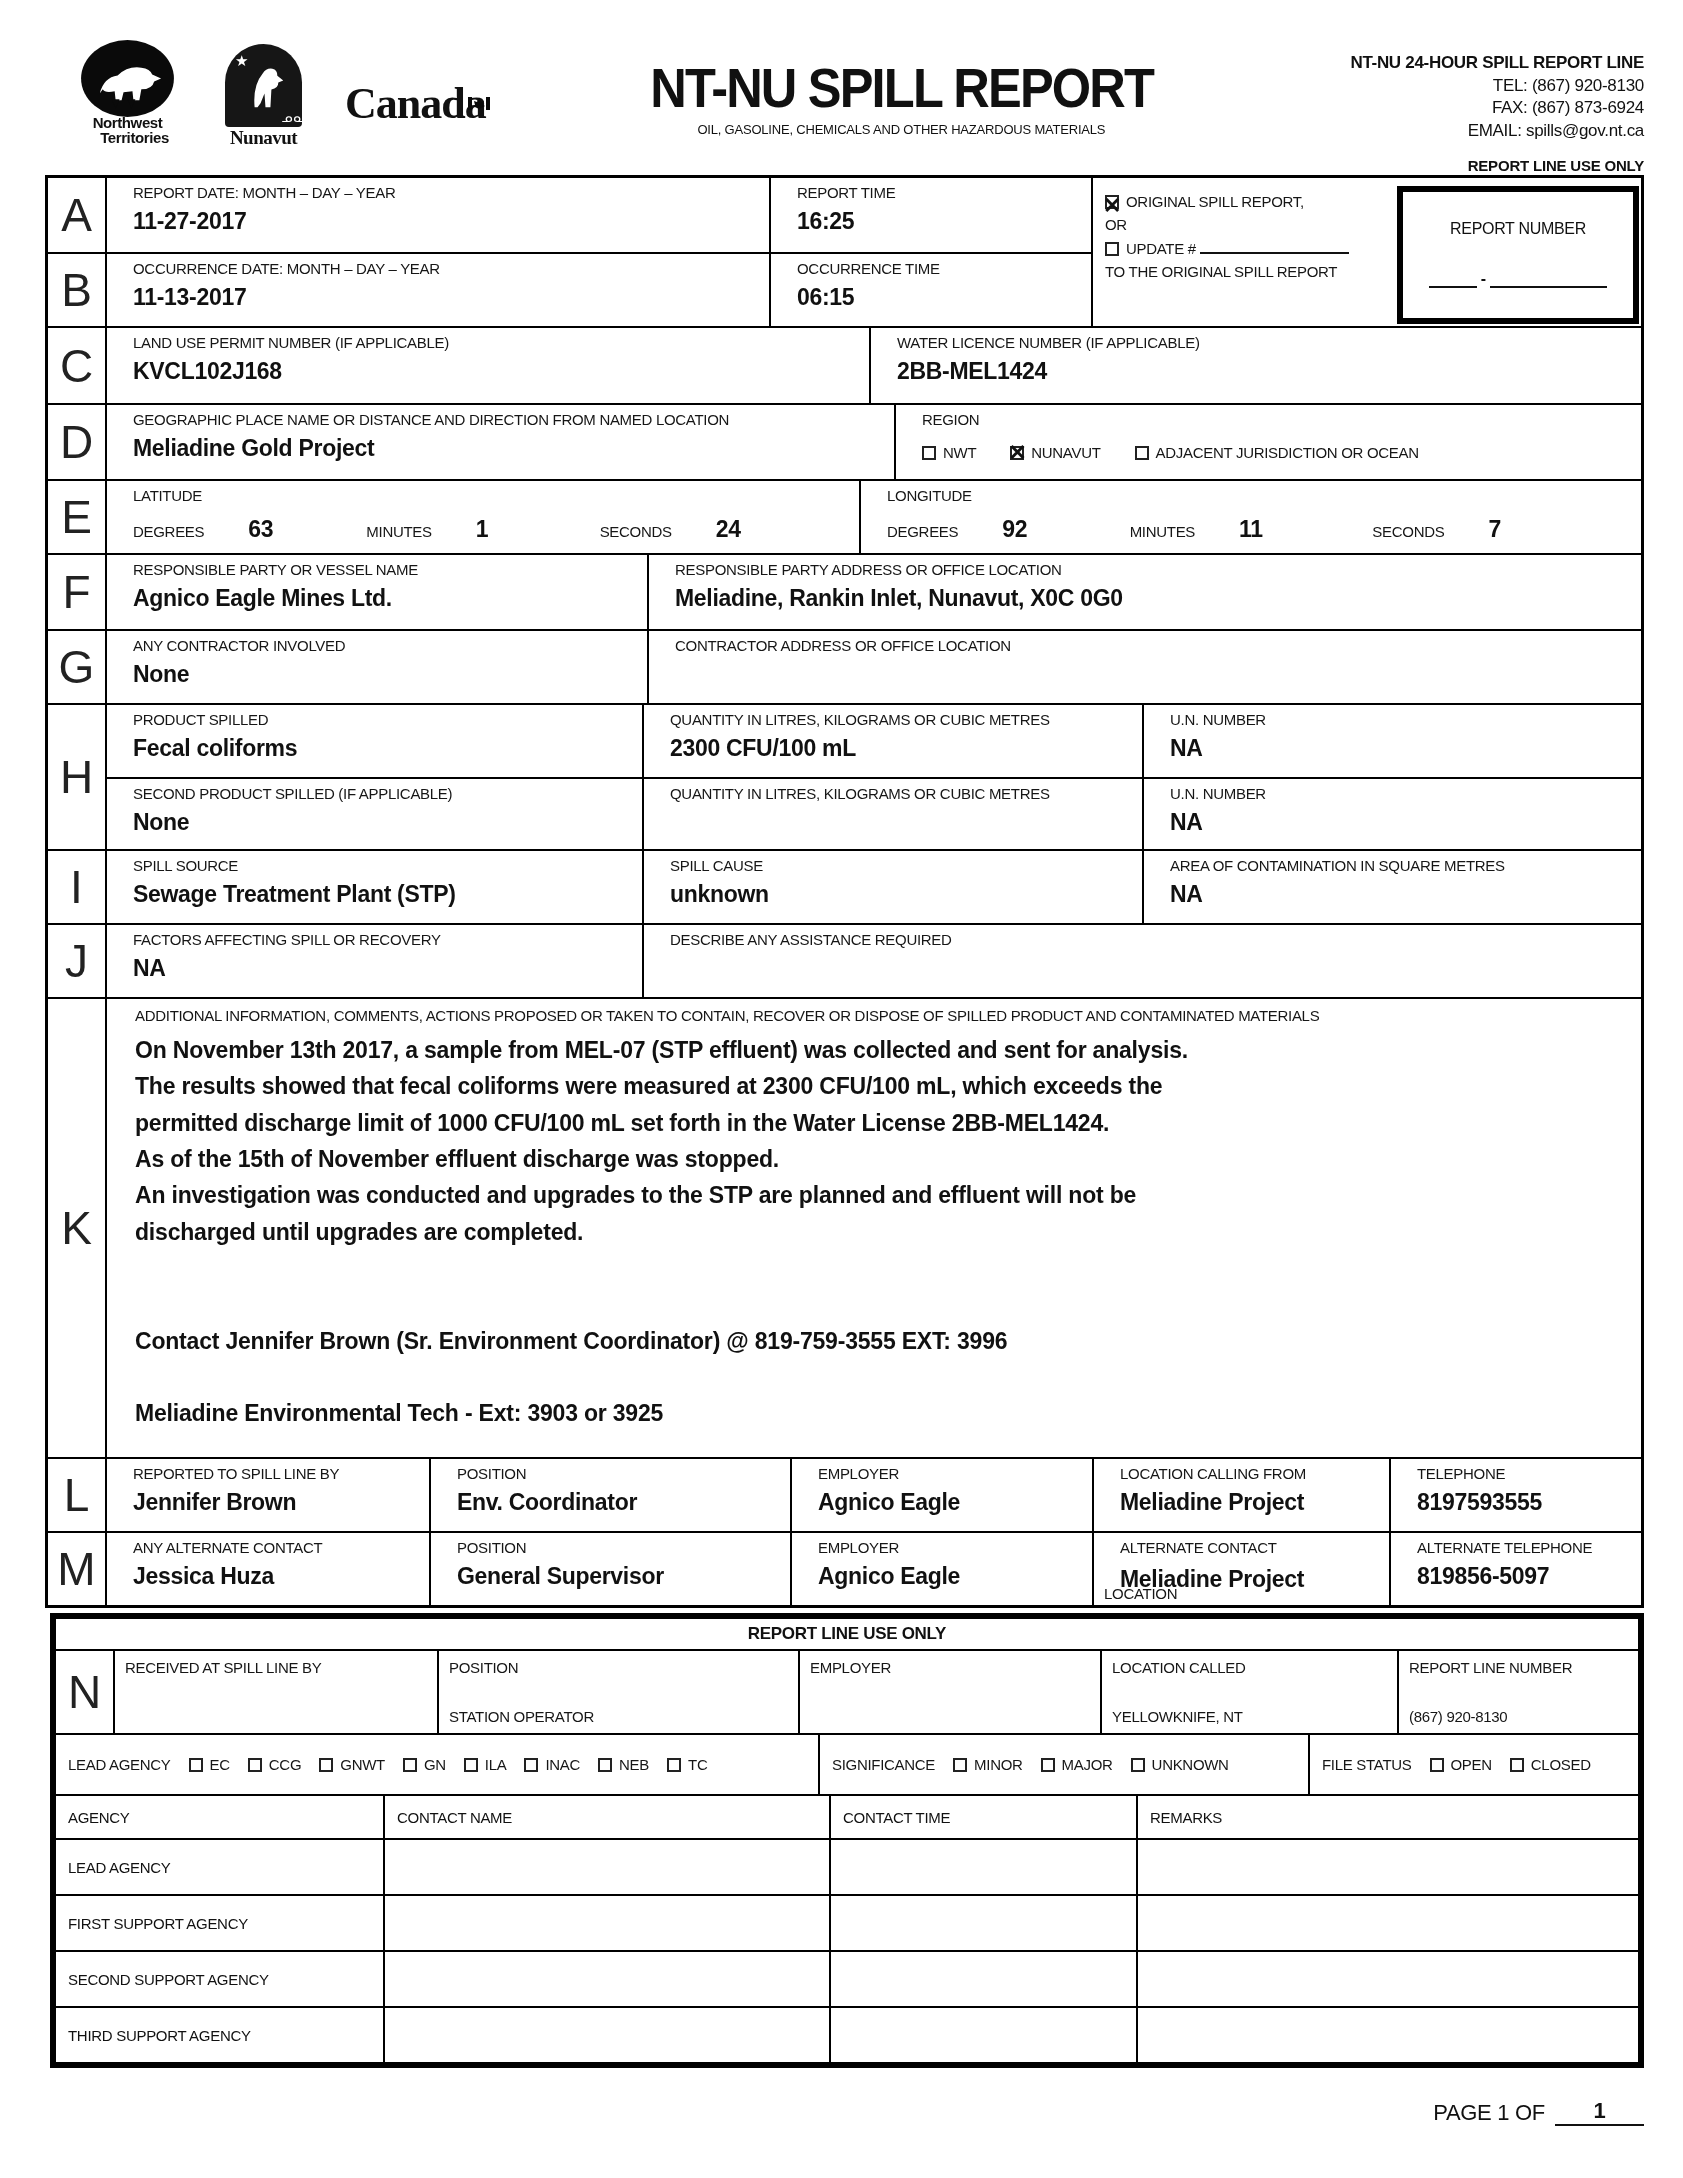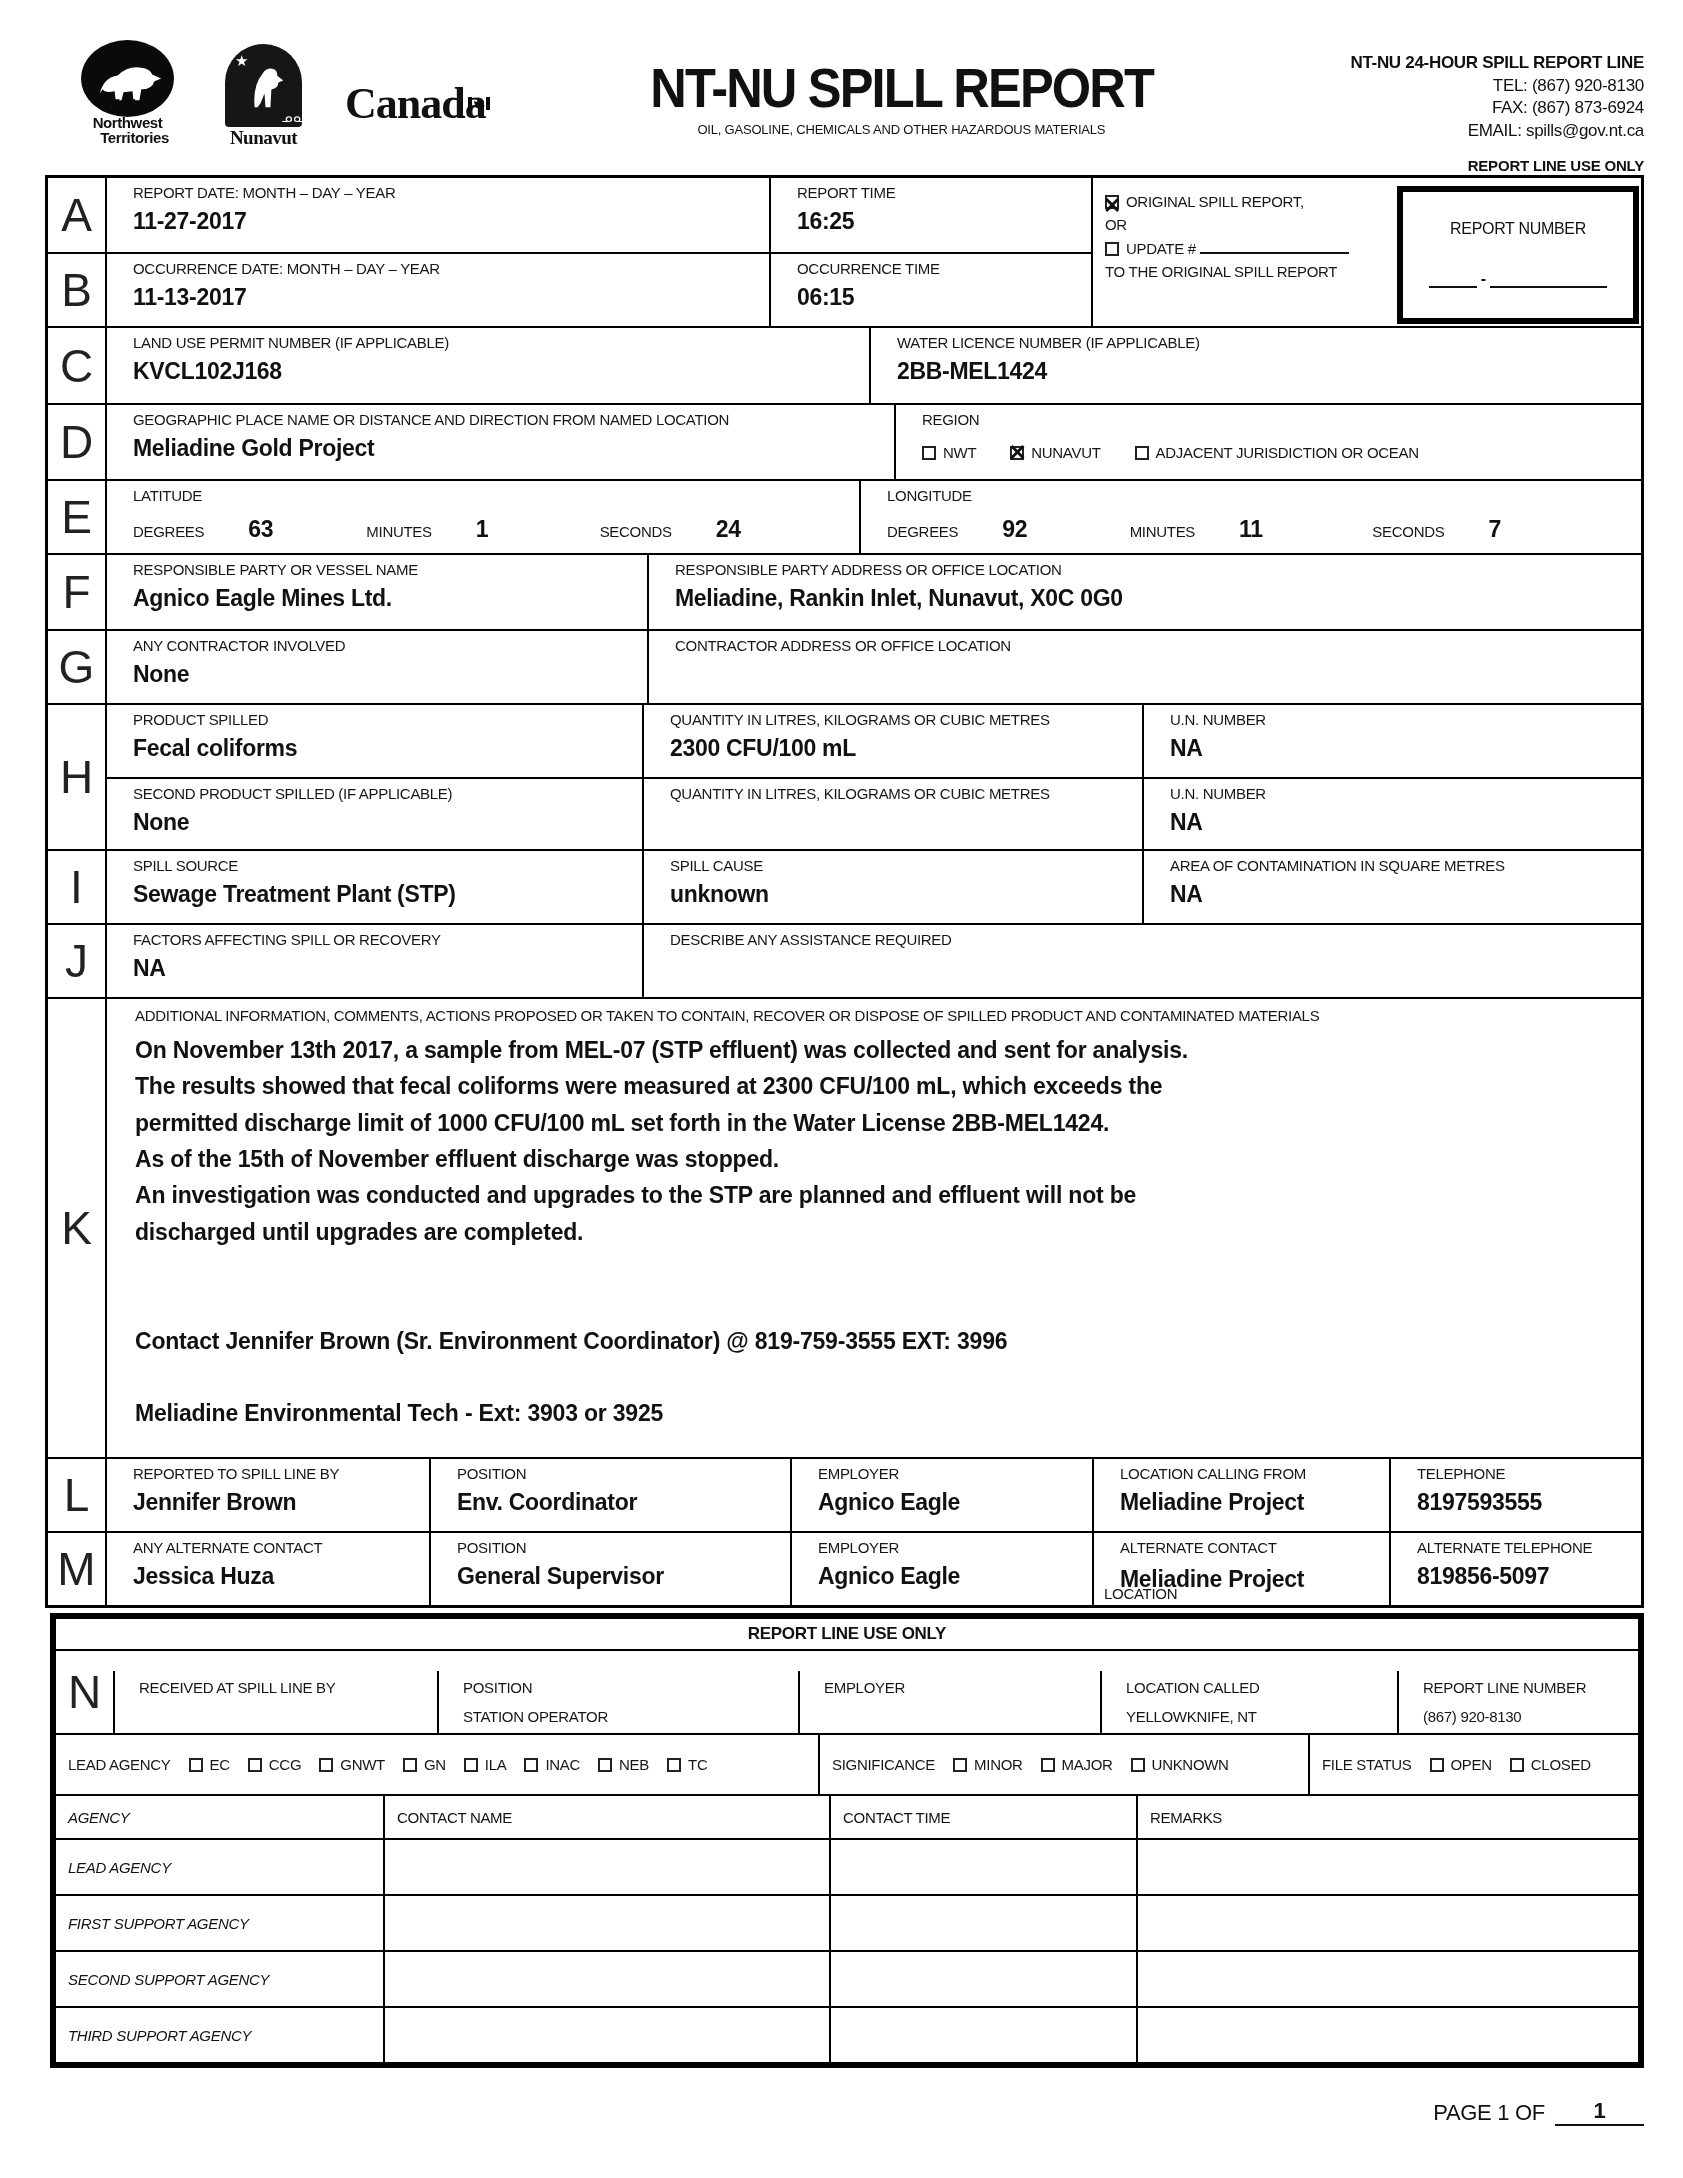--- a/index.html
+++ b/index.html
@@ -92,30 +92,30 @@
   .k-text { white-space:pre-line; font-weight:bold; font-size:23px; letter-spacing:-0.2px; line-height:1.58; margin-top:8px; }
 
   
   .m-loc .val { position:relative; z-index:2; margin-top:10px; margin-bottom:-8px; }
   .m-loc .lbl2 { position:absolute; bottom:3px; left:10px; z-index:1; }
 
   
   .bottom-box { border:6px solid #000; width:1594px; margin-left:5px; margin-top:5px; }
   .bb-header { text-align:center; font-weight:bold; font-size:17px; letter-spacing:-0.3px; padding:5px 0; }
   .n-row { display:flex; border-top:2px solid #000; height:84px; }
-  .n-cell { display:flex; flex-direction:column; justify-content:space-between; padding:8px 24px; border-left:2px solid #000;margin-top:20px; }
+  .n-cell { display:flex; flex-direction:column; justify-content:space-between; padding:8px 10px; border-left:2px solid #000; }
   .agencies-row { display:flex; border-top:2px solid #000; height:61px; align-items:stretch; }
   .ag-cell { display:flex; align-items:center; gap:18px; padding:0 12px; font-size:15px; letter-spacing:-0.3px; border-left:2px solid #000; }
   .ag-cell.nb { border-left:none; }
   .ag-c1 { width:762px; flex:none; }
   .ag-c2 { width:490px; flex:none; }
   .table-row { display:flex; border-top:2px solid #000; }
   .t-c1 { width:327px; flex:none; } .t-c2 { width:446px; flex:none; } .t-c3 { width:307px; flex:none; }
   .t-cell { border-left:2px solid #000; padding:10px 12px; font-size:15px; letter-spacing:-0.3px; display:flex; align-items:center; }
-  .t-cell.nb { border-left:none;font-style:italic; }
+  .t-cell.nb { border-left:none; }
   .t-head { height:44px; }
   .t-body { height:56px; }
 
   
   .footer { display:flex; justify-content:flex-end; align-items:flex-end; margin-top:30px; font-size:22px; letter-spacing:-0.3px; }
   .page-total { display:inline-block; width:89px; border-bottom:2px solid #111; text-align:center; font-weight:bold; margin-left:10px; }
 </style>
 </head>
 <body>
 

